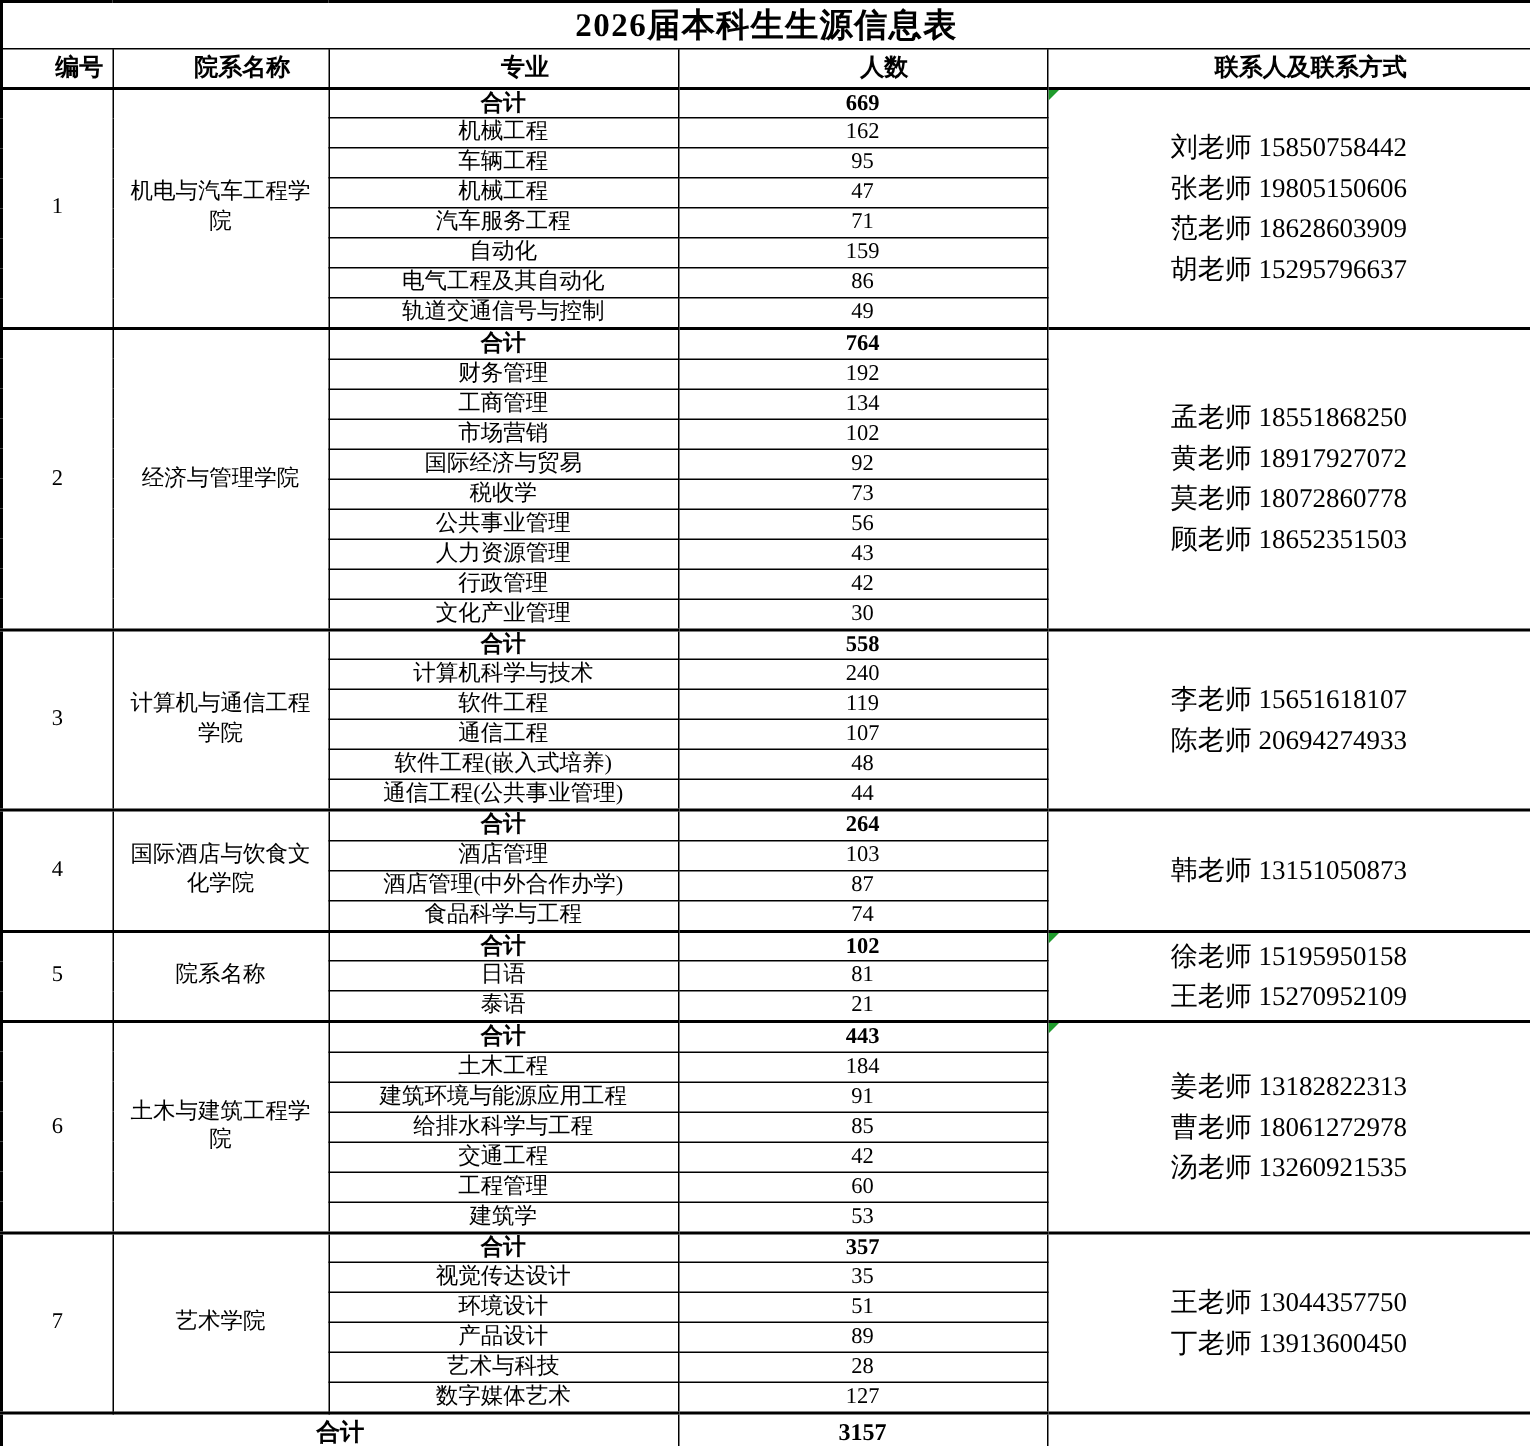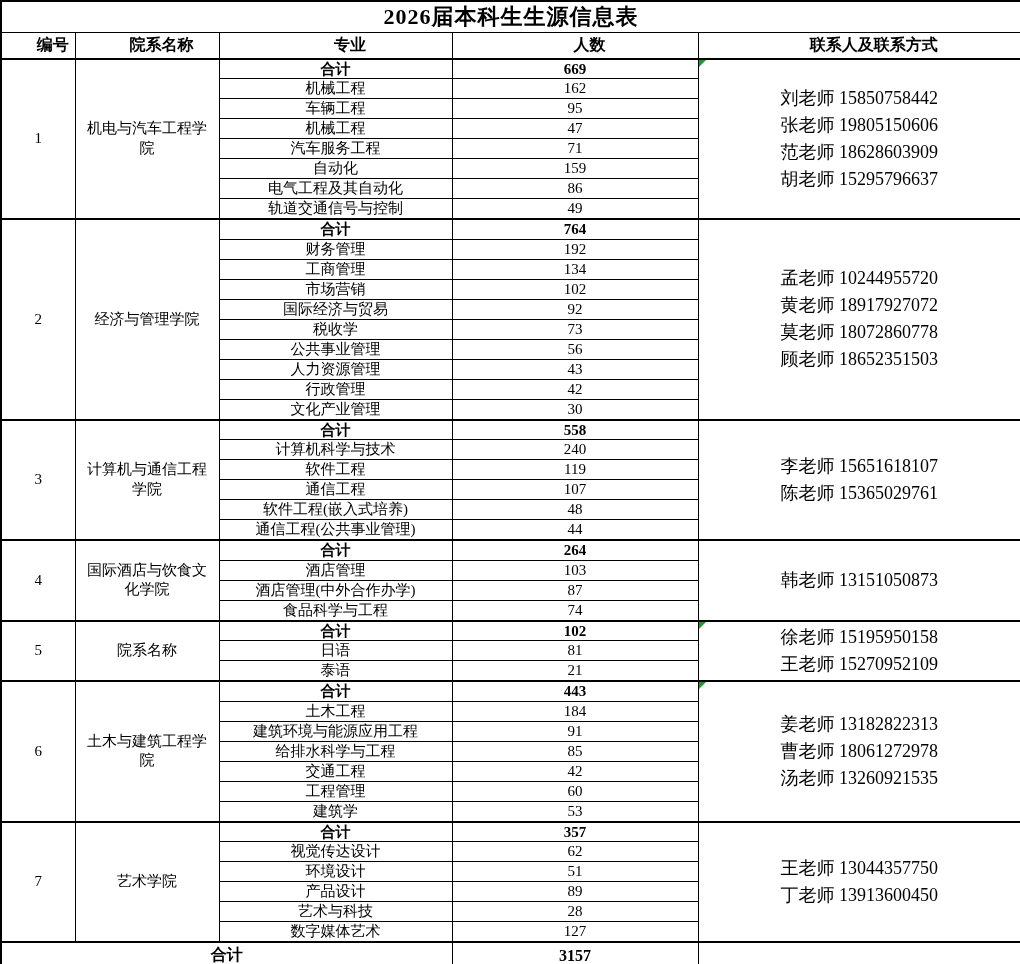--- a/index.html
+++ b/index.html
@@ -120,21 +120,21 @@
       <tr>
         <td>轨道交通信号与控制</td>
         <td>49</td>
       </tr>
       <tr class="section-start">
         <td rowspan="10">2</td>
         <td rowspan="10" class="dept">经济与管理学院</td>
         <td class="subtotal">合计</td>
         <td class="subtotal">764</td>
         <td rowspan="10" class="contact-cell">
-          <div class="contact-line">孟老师  10244955720</div>
+          <div class="contact-line">孟老师  18551868250</div>
           <div class="contact-line">黄老师  18917927072</div>
           <div class="contact-line">莫老师  18072860778</div>
           <div class="contact-line">顾老师  18652351503</div>
         </td>
       </tr>
       <tr>
         <td>财务管理</td>
         <td>192</td>
       </tr>
       <tr>
@@ -169,21 +169,21 @@
         <td>文化产业管理</td>
         <td>30</td>
       </tr>
       <tr class="section-start">
         <td rowspan="6">3</td>
         <td rowspan="6" class="dept">计算机与通信工程学院</td>
         <td class="subtotal">合计</td>
         <td class="subtotal">558</td>
         <td rowspan="6" class="contact-cell">
           <div class="contact-line">李老师  15651618107</div>
-          <div class="contact-line">陈老师  15365029761</div>
+          <div class="contact-line">陈老师  20694274933</div>
         </td>
       </tr>
       <tr>
         <td>计算机科学与技术</td>
         <td>240</td>
       </tr>
       <tr>
         <td>软件工程</td>
         <td>119</td>
       </tr>
@@ -280,21 +280,21 @@
         <td rowspan="6" class="dept">艺术学院</td>
         <td class="subtotal">合计</td>
         <td class="subtotal">357</td>
         <td rowspan="6" class="contact-cell">
           <div class="contact-line">王老师  13044357750</div>
           <div class="contact-line">丁老师  13913600450</div>
         </td>
       </tr>
       <tr>
         <td>视觉传达设计</td>
-        <td>62</td>
+        <td>35</td>
       </tr>
       <tr>
         <td>环境设计</td>
         <td>51</td>
       </tr>
       <tr>
         <td>产品设计</td>
         <td>89</td>
       </tr>
       <tr>

